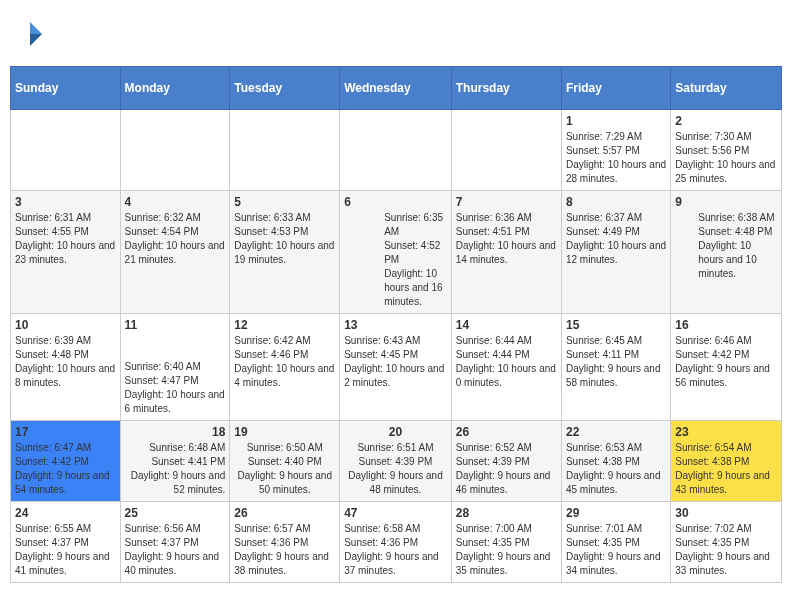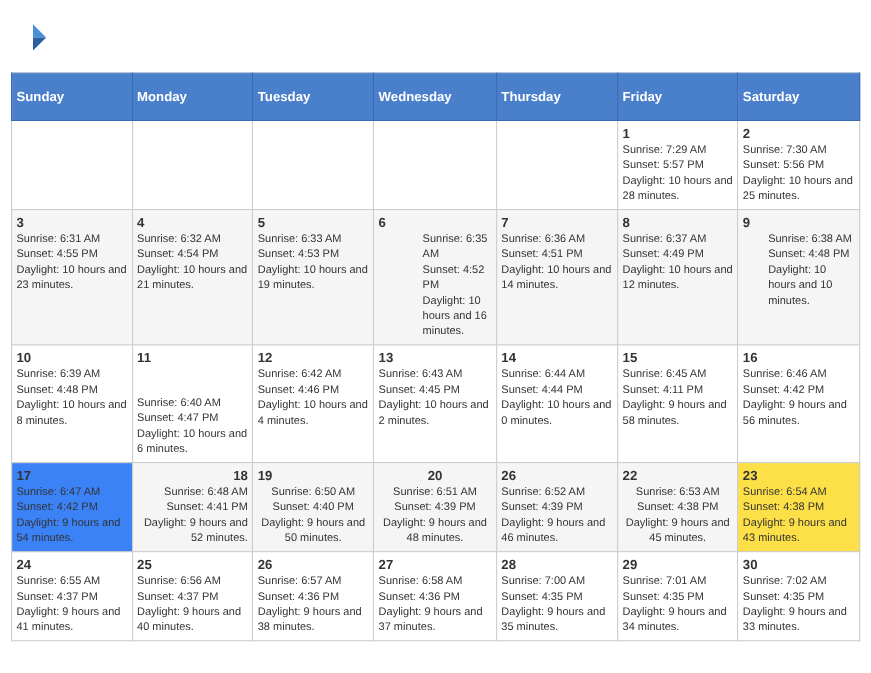--- a/index.html
+++ b/index.html
@@ -260,21 +260,21 @@
 Daylight: 9 hours and 48 minutes.</div>
         </td>
         <td style="background: rgb(245, 245, 245);">
           <span class="day-num">26</span>
           <div class="day-info" style="white-space: pre-line;">Sunrise: 6:52 AM
 Sunset: 4:39 PM
 Daylight: 9 hours and 46 minutes.</div>
         </td>
         <td style="background: rgb(245, 245, 245);">
           <span class="day-num">22</span>
-          <div class="day-info" style="white-space: pre-line; text-align: center;">Sunrise: 6:53 AM
+          <div class="day-info" style="white-space: pre-line;">Sunrise: 6:53 AM
 Sunset: 4:38 PM
 Daylight: 9 hours and 45 minutes.</div>
         </td>
         <td style="background: #fde047;">
           <span class="day-num">23</span>
           <div class="day-info" style="white-space: pre-line;">Sunrise: 6:54 AM
 Sunset: 4:38 PM
 Daylight: 9 hours and 43 minutes.</div>
         </td>
       </tr>
@@ -291,21 +291,21 @@
 Sunset: 4:37 PM
 Daylight: 9 hours and 40 minutes.</div>
         </td>
         <td>
           <span class="day-num">26</span>
           <div class="day-info" style="white-space: pre-line;">Sunrise: 6:57 AM
 Sunset: 4:36 PM
 Daylight: 9 hours and 38 minutes.</div>
         </td>
         <td>
-          <span class="day-num">27</span>
+          <span class="day-num">47</span>
           <div class="day-info" style="white-space: pre-line;">Sunrise: 6:58 AM
 Sunset: 4:36 PM
 Daylight: 9 hours and 37 minutes.</div>
         </td>
         <td>
           <span class="day-num">28</span>
           <div class="day-info" style="white-space: pre-line;">Sunrise: 7:00 AM
 Sunset: 4:35 PM
 Daylight: 9 hours and 35 minutes.</div>
         </td>

